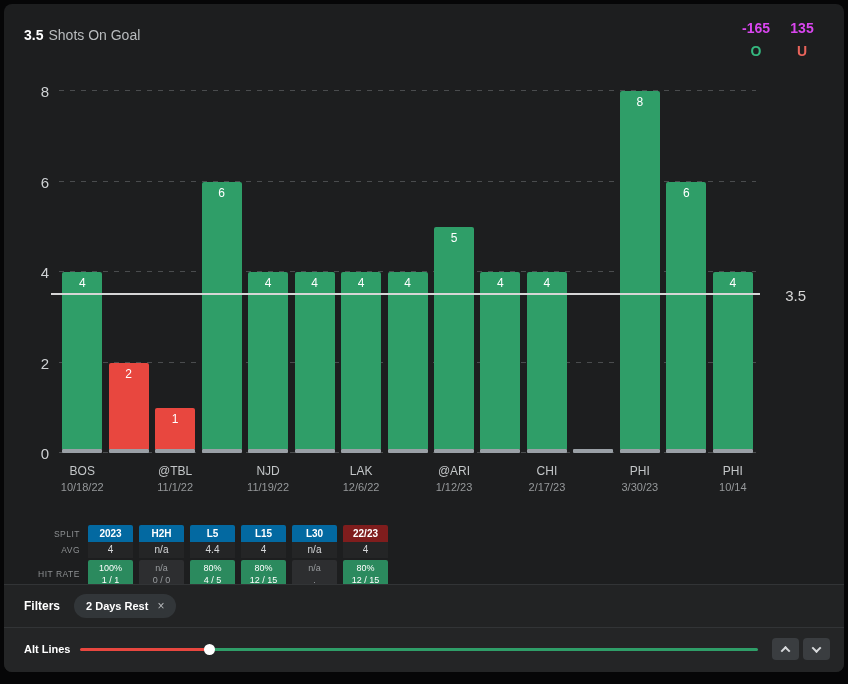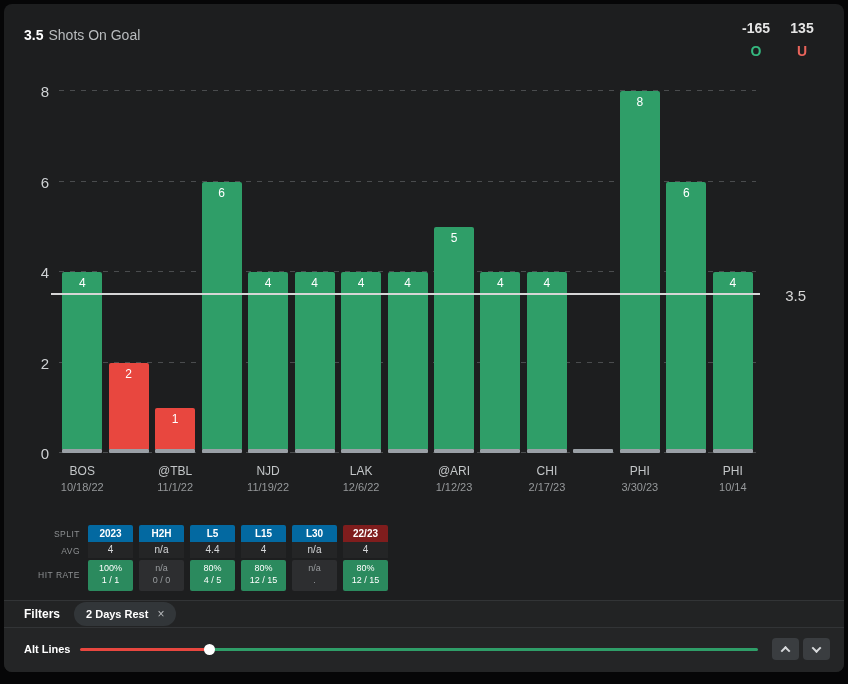--- a/index.html
+++ b/index.html
@@ -11,21 +11,21 @@
   .panel {
     position: absolute; top: 4px; left: 4px; width: 840px; height: 668px;
     background: #1d1e1f; border-radius: 8px; color: #fff; overflow: hidden;
   }
   
   .hdr { display: flex; justify-content: space-between; padding: 16px 20px 0 20px; }
   .player { font-size: 15px; font-weight: 700; letter-spacing: .2px; }
   .subtitle { margin-top: 7px; font-size: 14px; color: #b9bcbe; }
   .subtitle .line { color: #fff; font-weight: 700; margin-right: 5px; }
   .odds-grid { display: grid; grid-template-columns: 48px 44px; row-gap: 7px; text-align: center; }
-  .odds-num { font-size: 14px; font-weight: 700; color: #e5e5e5; }
+  .odds-num { font-size: 14px; font-weight: 700; color: #d946ef; }
   .ou { font-size: 14px; font-weight: 700; }
   .ou.over { color: #35b87f; }
   .ou.under { color: #e8645b; }
   
   .chart { position: relative; margin: 32px 88px 0 55px; height: 362px; }
   .gridline { position: absolute; left: 0; right: 0; height: 1px; z-index: 0;
     background: repeating-linear-gradient(90deg,#4a4c4e 0 5px,transparent 5px 11px); }
   .ytick { position: absolute; left: -48px; width: 38px; text-align: right;
     font-size: 15px; color: #cfd2d4; transform: translateY(50%); }
   .bars { position: absolute; inset: 0; display: flex; align-items: flex-end; z-index: 2; }
@@ -34,35 +34,35 @@
   .bar.over { background: #2f9e68; }
   .bar.under { background: #e8473f; }
   .bar .val { font-size: 12px; color: #fff; margin-top: 4px; }
   .base { width: 40px; height: 4px; background: #9aa0a6; border-radius: 1px; }
   .threshold { position: absolute; left: -8px; right: -4px; height: 2px; background: #d6d6d6; z-index: 3; }
   .threshold-label { position: absolute; right: -50px; font-size: 15px; color: #d6d6d6; transform: translateY(50%); z-index: 3; }
   .xlabels { display: flex; margin: 10px 88px 0 55px; }
   .xslot { flex: 1; text-align: center; font-size: 12px; color: #c3c6c8; line-height: 1.4; }
   .xslot .date { font-size: 11px; color: #96999b; }
   
-  .splits { display: flex; align-items: flex-end; margin: 30px 0 0 20px; }
+  .splits { display: flex; align-items: center; margin: 30px 0 0 20px; }
   .rowlabels { display: grid; grid-template-rows: 17px 16px 32px; width: 56px; margin-right: 8px; }
   .rowlabels span { align-self: center; justify-self: end; font-size: 8.5px; color: #8d9092; letter-spacing: .5px; }
   .scols { display: flex; }
   .scol { width: 45px; margin-right: 6px; display: flex; flex-direction: column; cursor: pointer; }
   .shead { height: 17px; line-height: 17px; background: #0369a1; border-radius: 2px 2px 0 0;
     font-size: 10px; font-weight: 700; text-align: center; }
   .scol.selected .shead { background: #7f1d1d; }
   .savg { height: 16px; line-height: 16px; background: #242526; font-size: 10px; text-align: center; color: #d6d8da; }
   .srate { margin-top: 2px; border-radius: 2px; padding: 3px 0 4px; font-size: 9px; line-height: 1.3; text-align: center; }
   .srate.over { background: #2b8a5e; color: #fff; }
   .srate.na { background: #2d2e30; color: #9a9da0; }
   
   .bottom { position: absolute; left: 0; right: 0; bottom: 0; }
-  .filters { display: flex; align-items: center; padding: 1px 20px; border-top: 1px solid #323436; background: #222324; }
+  .filters { display: flex; align-items: center; padding: 9px 20px; border-top: 1px solid #323436; background: #222324; }
   .flabel { font-size: 12px; font-weight: 700; margin-right: 14px; }
   .chip { display: inline-flex; align-items: center; background: #323639; border-radius: 14px;
     padding: 5px 12px; font-size: 11px; font-weight: 700; cursor: pointer; }
   .chip .x { margin-left: 9px; color: #b7babc; font-weight: 400; font-size: 12px; }
   .altlines { display: flex; align-items: center; padding: 10px 14px 12px 20px; border-top: 1px solid #323436; background: #242526; }
   .allabel { font-size: 11px; font-weight: 700; margin-right: 10px; white-space: nowrap; }
   .slider { position: relative; flex: 1; height: 15px; margin-right: 14px; cursor: pointer; }
   .track-under { position: absolute; top: 6px; left: 0; height: 3px; background: #e8473f; border-radius: 2px; }
   .track-over { position: absolute; top: 6px; right: 0; height: 3px; background: #2f9e68; border-radius: 2px; }
   .thumb { position: absolute; top: 2px; width: 11px; height: 11px; border-radius: 50%; background: #fff; }

